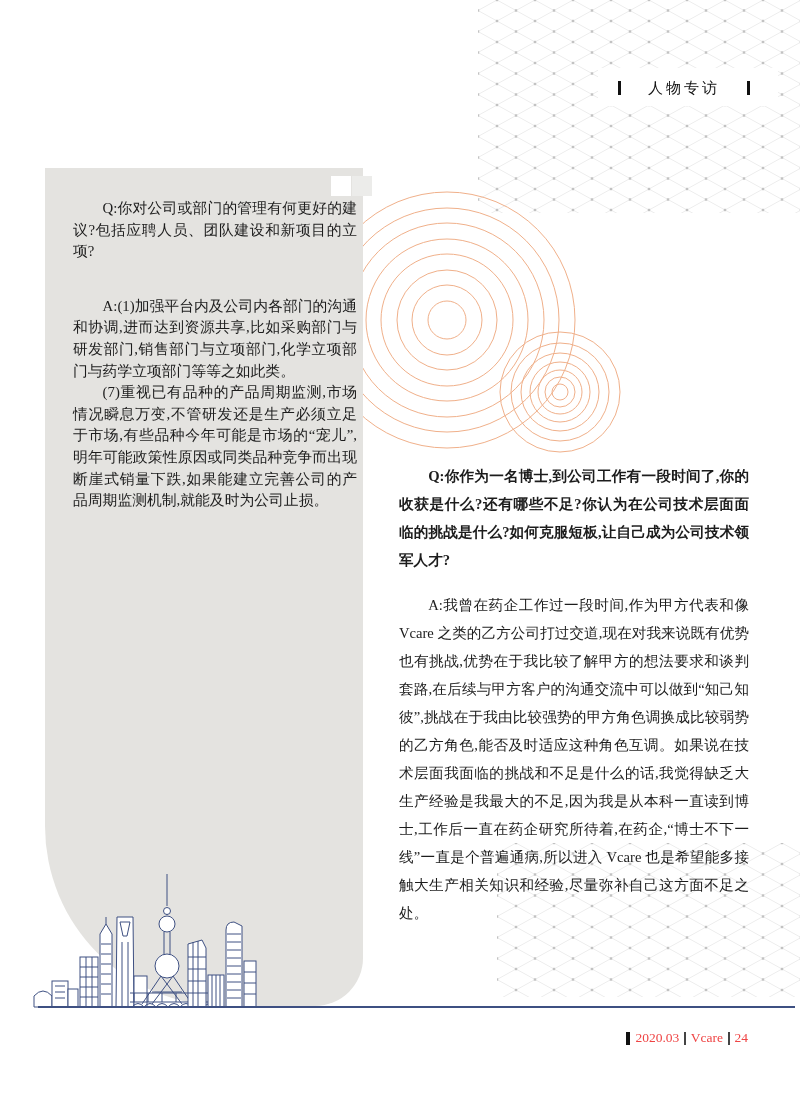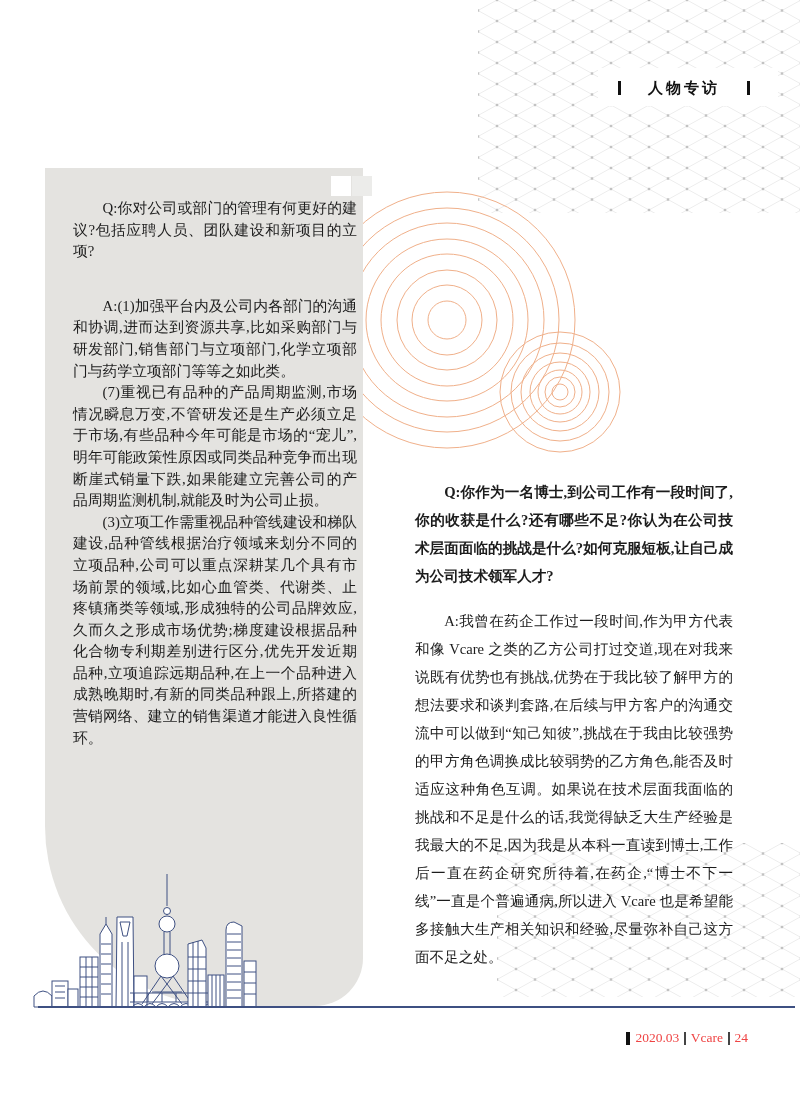--- a/index.html
+++ b/index.html
@@ -11,42 +11,42 @@
   .lattice{position:absolute;z-index:0;}
   .lattice-top{left:478px;top:0;width:322px;height:213px;}
   .lattice-bottom{left:497px;top:843px;width:303px;height:154px;}
   
   .header-backdrop{position:absolute;left:598px;top:68px;width:180px;height:38px;background:#fff;z-index:1;}
   .section-header{
     position:absolute;left:618px;top:76px;width:132px;height:24px;z-index:2;
     display:flex;align-items:center;justify-content:space-between;
   }
   .header-rule{width:3px;height:14px;background:#111;}
-  .section-title{font-weight:700;font-size:15px;letter-spacing:3px;color:#111;}
+  .section-title{font-weight:400;font-size:15px;letter-spacing:3px;color:#111;}
   
   .circles{position:absolute;left:305px;top:178px;z-index:1;}
   
   .panel{
     position:absolute;left:45px;top:168px;width:318px;height:838px;
     background:#e4e3e0;border-radius:0 0 48px 180px;z-index:2;
   }
   .panel-notch-white{position:absolute;left:331px;top:176px;width:20px;height:20px;background:#fff;z-index:3;}
   .panel-notch-gray{position:absolute;left:352px;top:176px;width:20px;height:20px;background:#ececea;z-index:3;}
   
   .left-col{
     position:absolute;left:73px;top:198px;width:284px;z-index:4;
     font-size:14.8px;line-height:21.6px;text-align:justify;text-justify:inter-character;
   }
   .left-col p{margin:0;text-indent:2em;}
   .left-col .qpara{font-weight:400;margin-bottom:33px;}
   .right-col{
     position:absolute;left:399px;top:462px;width:350px;z-index:4;
     font-size:14.6px;line-height:28px;text-align:justify;text-justify:inter-character;
   }
-  .right-col p{margin:16px;text-indent:2em;}
+  .right-col p{margin:0;text-indent:2em;}
   .right-col .qpara{font-weight:700;margin-bottom:17px;}
   
   .skyline{position:absolute;left:30px;top:862px;z-index:3;}
   .footer-rule{position:absolute;left:38px;top:1006px;width:757px;height:1.6px;background:#3e5082;z-index:4;}
   
   .footer{
     position:absolute;left:0;top:1030px;width:748px;z-index:4;
     display:flex;justify-content:flex-end;align-items:center;gap:5px;
     font-size:13.5px;color:#ef4444;text-align:center;
   }
@@ -114,21 +114,20 @@
   </div>
 
   <div class="panel"></div>
   <div class="panel-notch-white"></div>
   <div class="panel-notch-gray"></div>
 
   <div class="left-col">
     <p class="qpara">Q:你对公司或部门的管理有何更好的建议?包括应聘人员、团队建设和新项目的立项?</p>
     <p>A:(1)加强平台内及公司内各部门的沟通和协调,进而达到资源共享,比如采购部门与研发部门,销售部门与立项部门,化学立项部门与药学立项部门等等之如此类。</p>
     <p>(7)重视已有品种的产品周期监测,市场情况瞬息万变,不管研发还是生产必须立足于市场,有些品种今年可能是市场的“宠儿”,明年可能政策性原因或同类品种竞争而出现断崖式销量下跌,如果能建立完善公司的产品周期监测机制,就能及时为公司止损。</p>
-    <p>(3)立项工作需重视品种管线建设和梯队建设,品种管线根据治疗领域来划分不同的立项品种,公司可以重点深耕某几个具有市场前景的领域,比如心血管类、代谢类、止疼镇痛类等领域,形成独特的公司品牌效应,久而久之形成市场优势;梯度建设根据品种化合物专利期差别进行区分,优先开发近期品种,立项追踪远期品种,在上一个品种进入成熟晚期时,有新的同类品种跟上,所搭建的营销网络、建立的销售渠道才能进入良性循环。</p>
   </div>
 
   <div class="right-col">
     <p class="qpara">Q:你作为一名博士,到公司工作有一段时间了,你的收获是什么?还有哪些不足?你认为在公司技术层面面临的挑战是什么?如何克服短板,让自己成为公司技术领军人才?</p>
     <p>A:我曾在药企工作过一段时间,作为甲方代表和像 Vcare 之类的乙方公司打过交道,现在对我来说既有优势也有挑战,优势在于我比较了解甲方的想法要求和谈判套路,在后续与甲方客户的沟通交流中可以做到“知己知彼”,挑战在于我由比较强势的甲方角色调换成比较弱势的乙方角色,能否及时适应这种角色互调。如果说在技术层面我面临的挑战和不足是什么的话,我觉得缺乏大生产经验是我最大的不足,因为我是从本科一直读到博士,工作后一直在药企研究所待着,在药企,“博士不下一线”一直是个普遍通病,所以进入 Vcare 也是希望能多接触大生产相关知识和经验,尽量弥补自己这方面不足之处。</p>
   </div>
 
   <svg class="skyline" width="770" height="148" viewBox="0 0 770 148" xmlns="http://www.w3.org/2000/svg">
     <g stroke="#3e5082" stroke-width="1" fill="#ffffff">
 

